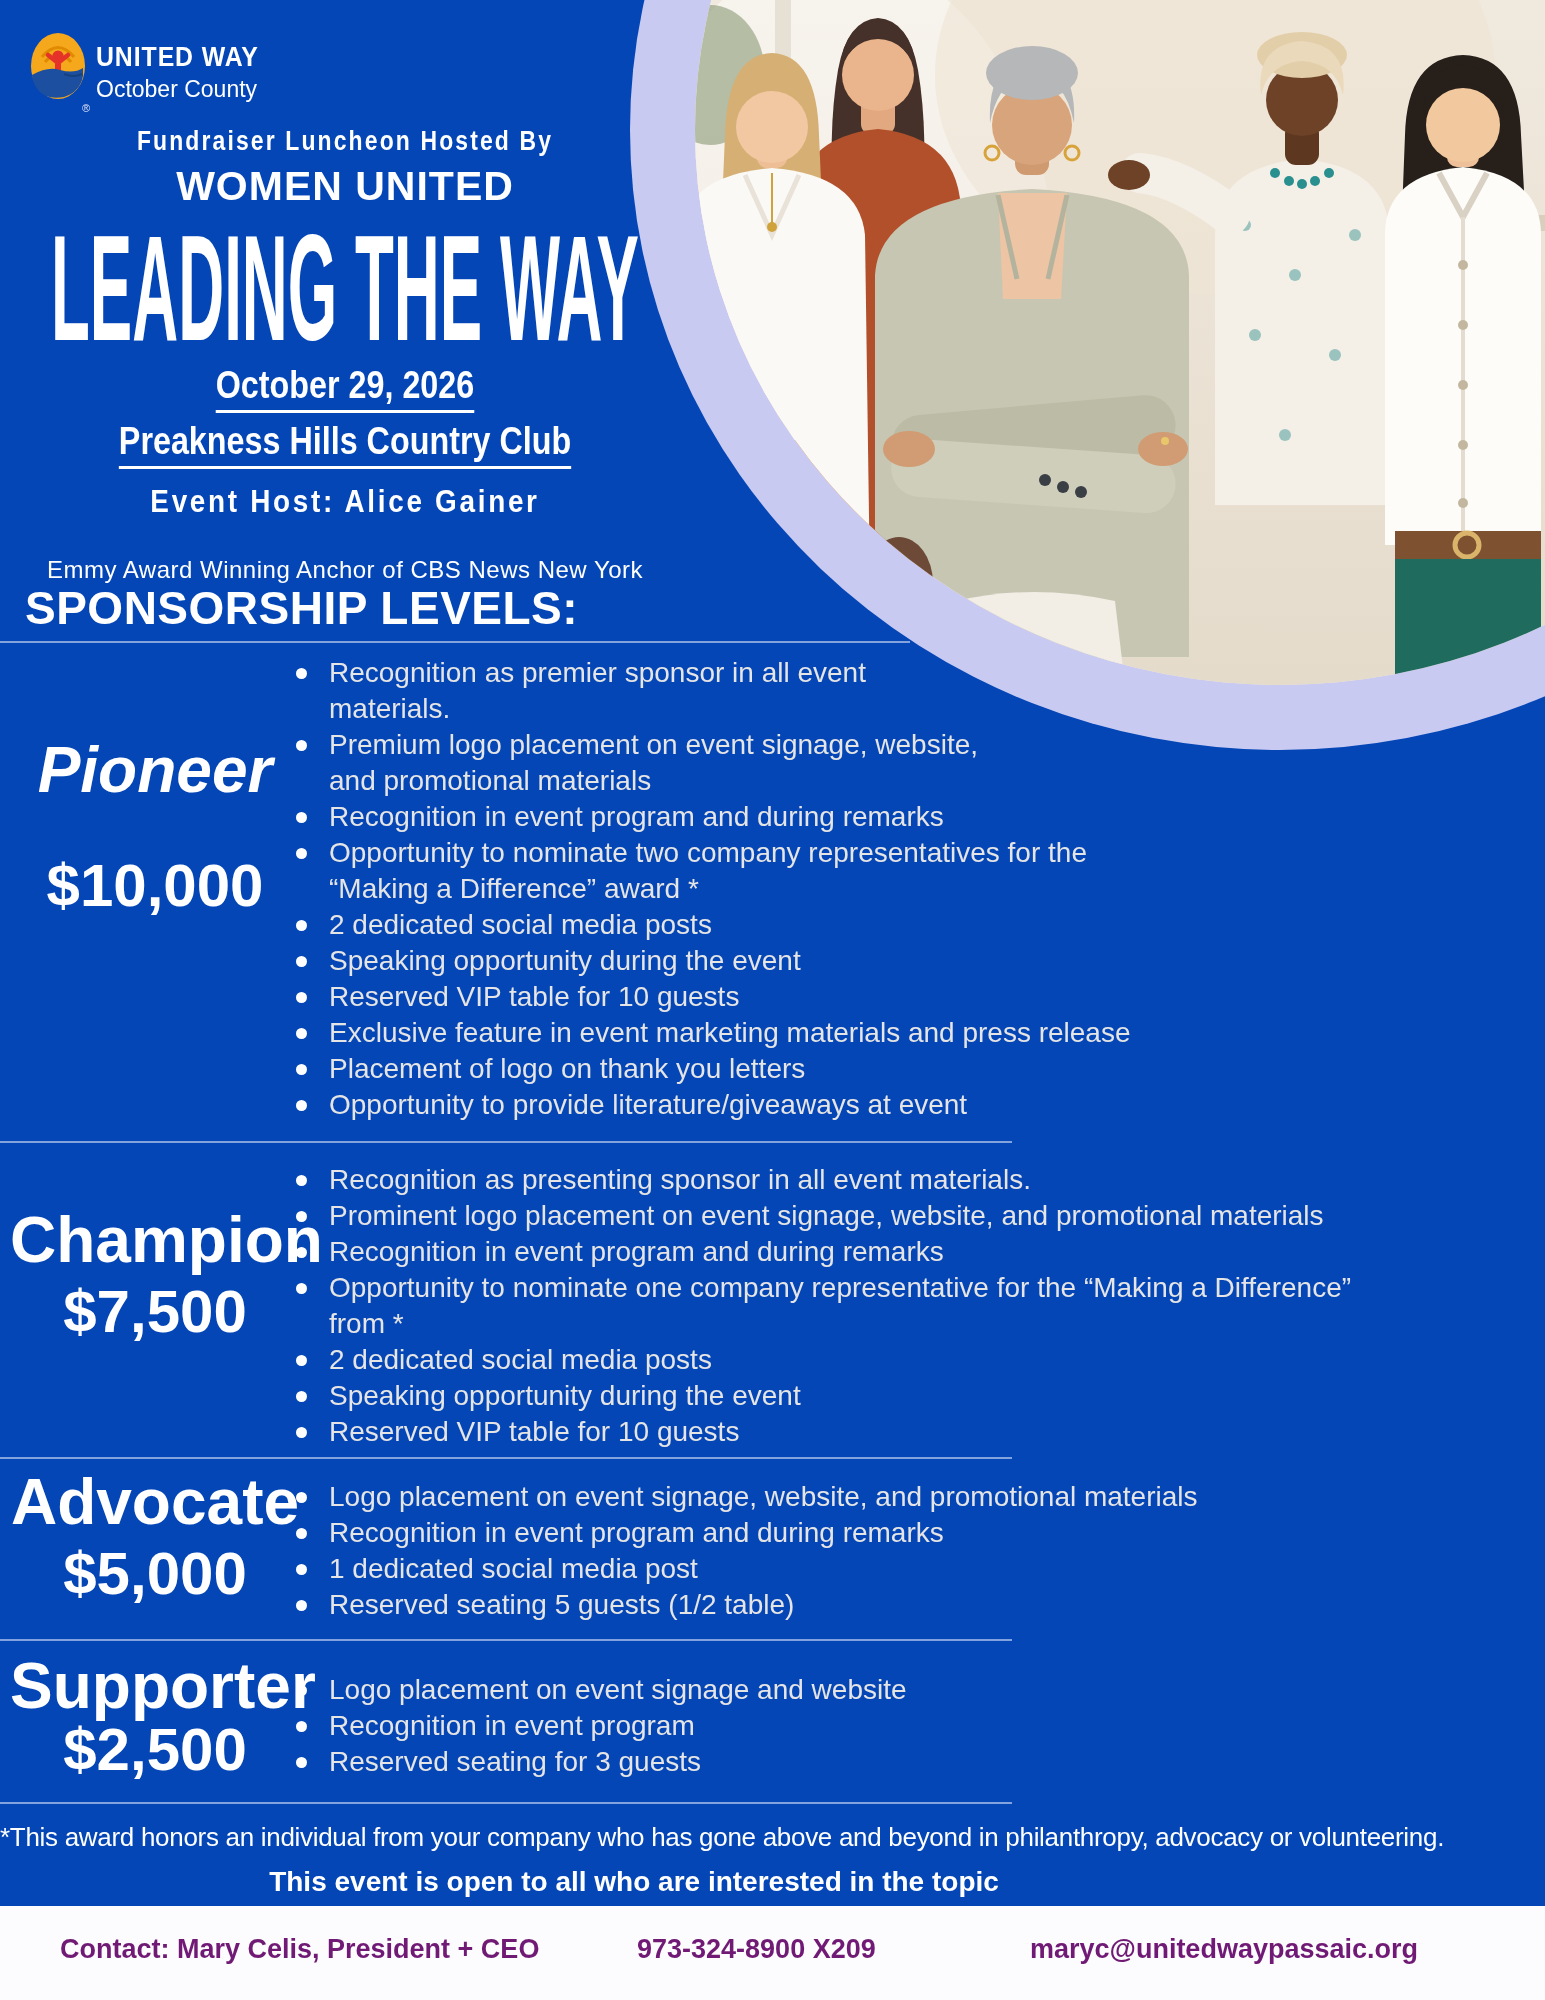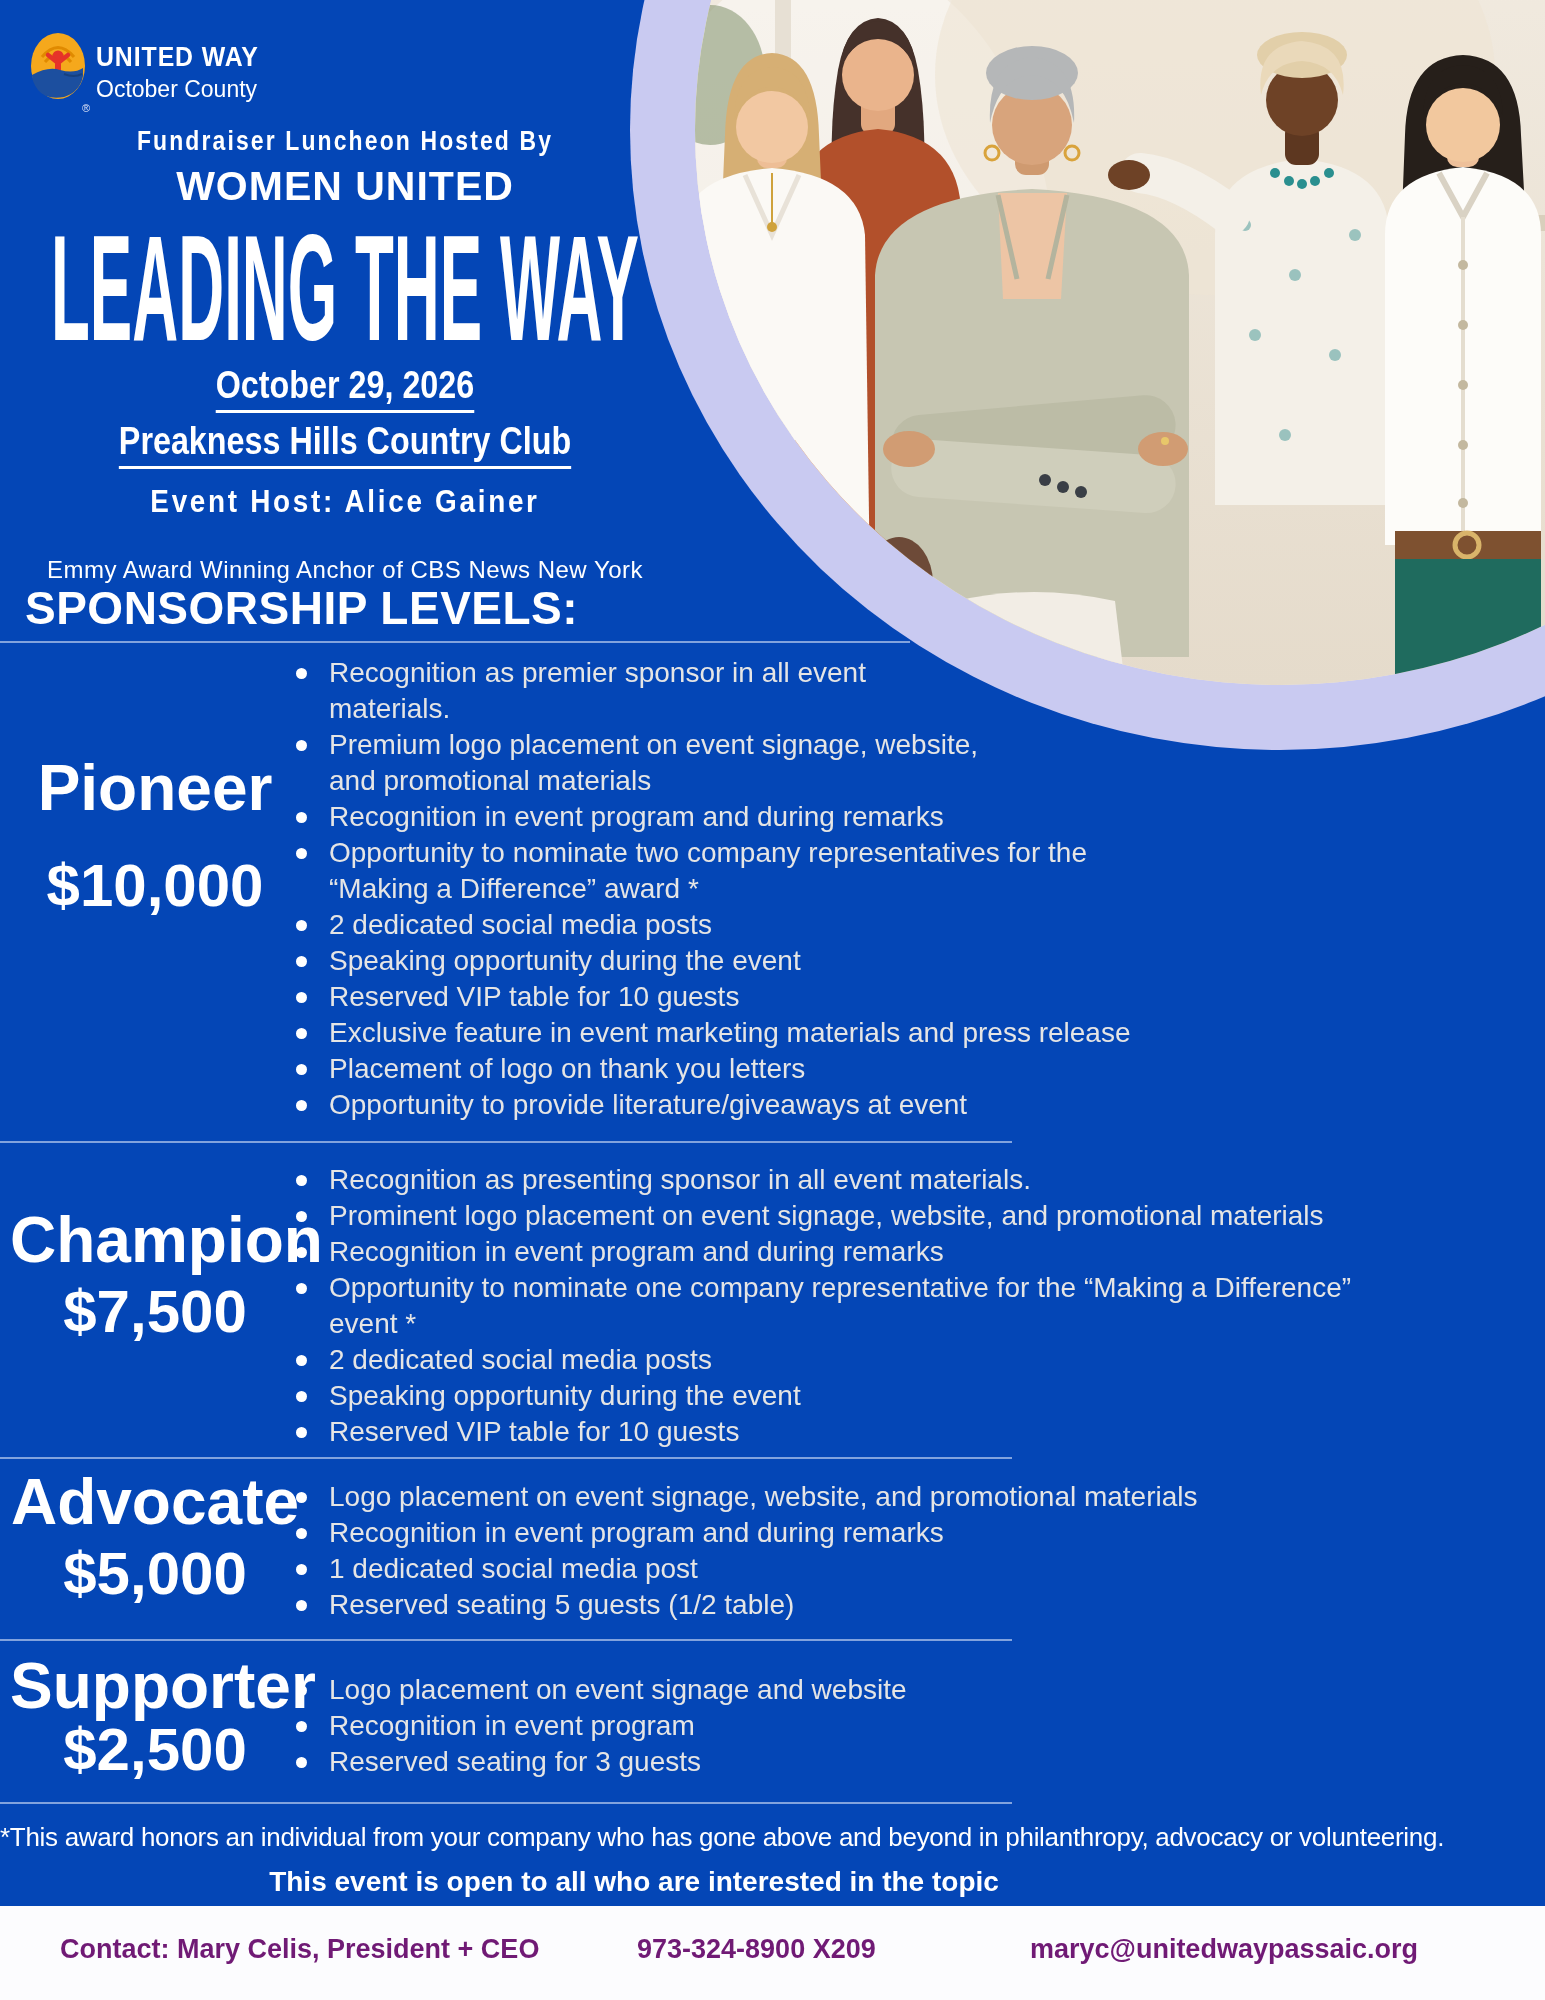--- a/index.html
+++ b/index.html
@@ -185,21 +185,21 @@
   <div class="hcol event-host">Event Host: Alice Gainer</div>
   <div class="hcol host-cred">Emmy Award Winning Anchor of CBS News New York</div>
 
   <div class="sponsor-heading">SPONSORSHIP LEVELS:</div>
   <div class="hr" style="top:641px; width:910px;"></div>
   <div class="hr" style="top:1141px; width:1012px;"></div>
   <div class="hr" style="top:1457px; width:1012px;"></div>
   <div class="hr" style="top:1639px; width:1012px;"></div>
   <div class="hr" style="top:1802px; width:1012px;"></div>
 
-  <div class="tier tier-name" style="top:756px;">Pioneer</div>
+  <div class="tier tier-name" style="top:738px;font-style:italic;">Pioneer</div>
   <div class="tier tier-price" style="top:856px;">$10,000</div>
   <ul class="benefits" style="top:655px;">
       <li>Recognition as premier sponsor in all event
 materials.</li>
       <li>Premium logo placement on event signage, website,
 and promotional materials</li>
       <li>Recognition in event program and during remarks</li>
       <li>Opportunity to nominate two company representatives for the
 “Making a Difference” award *</li>
       <li>2 dedicated social media posts</li>
@@ -210,21 +210,21 @@
       <li>Opportunity to provide literature/giveaways at event</li>
     </ul>
 
   <div class="tier tier-name" style="top:1208px;">Champion</div>
   <div class="tier tier-price" style="top:1282px;">$7,500</div>
   <ul class="benefits" style="top:1162px;">
       <li>Recognition as presenting sponsor in all event materials.</li>
       <li>Prominent logo placement on event signage, website, and promotional materials</li>
       <li>Recognition in event program and during remarks</li>
       <li>Opportunity to nominate one company representative for the “Making a Difference”
-event *</li>
+from *</li>
       <li>2 dedicated social media posts</li>
       <li>Speaking opportunity during the event</li>
       <li>Reserved VIP table for 10 guests</li>
     </ul>
 
   <div class="tier tier-name" style="top:1470px;">Advocate</div>
   <div class="tier tier-price" style="top:1544px;">$5,000</div>
   <ul class="benefits" style="top:1479px;">
       <li>Logo placement on event signage, website, and promotional materials</li>
       <li>Recognition in event program and during remarks</li>

